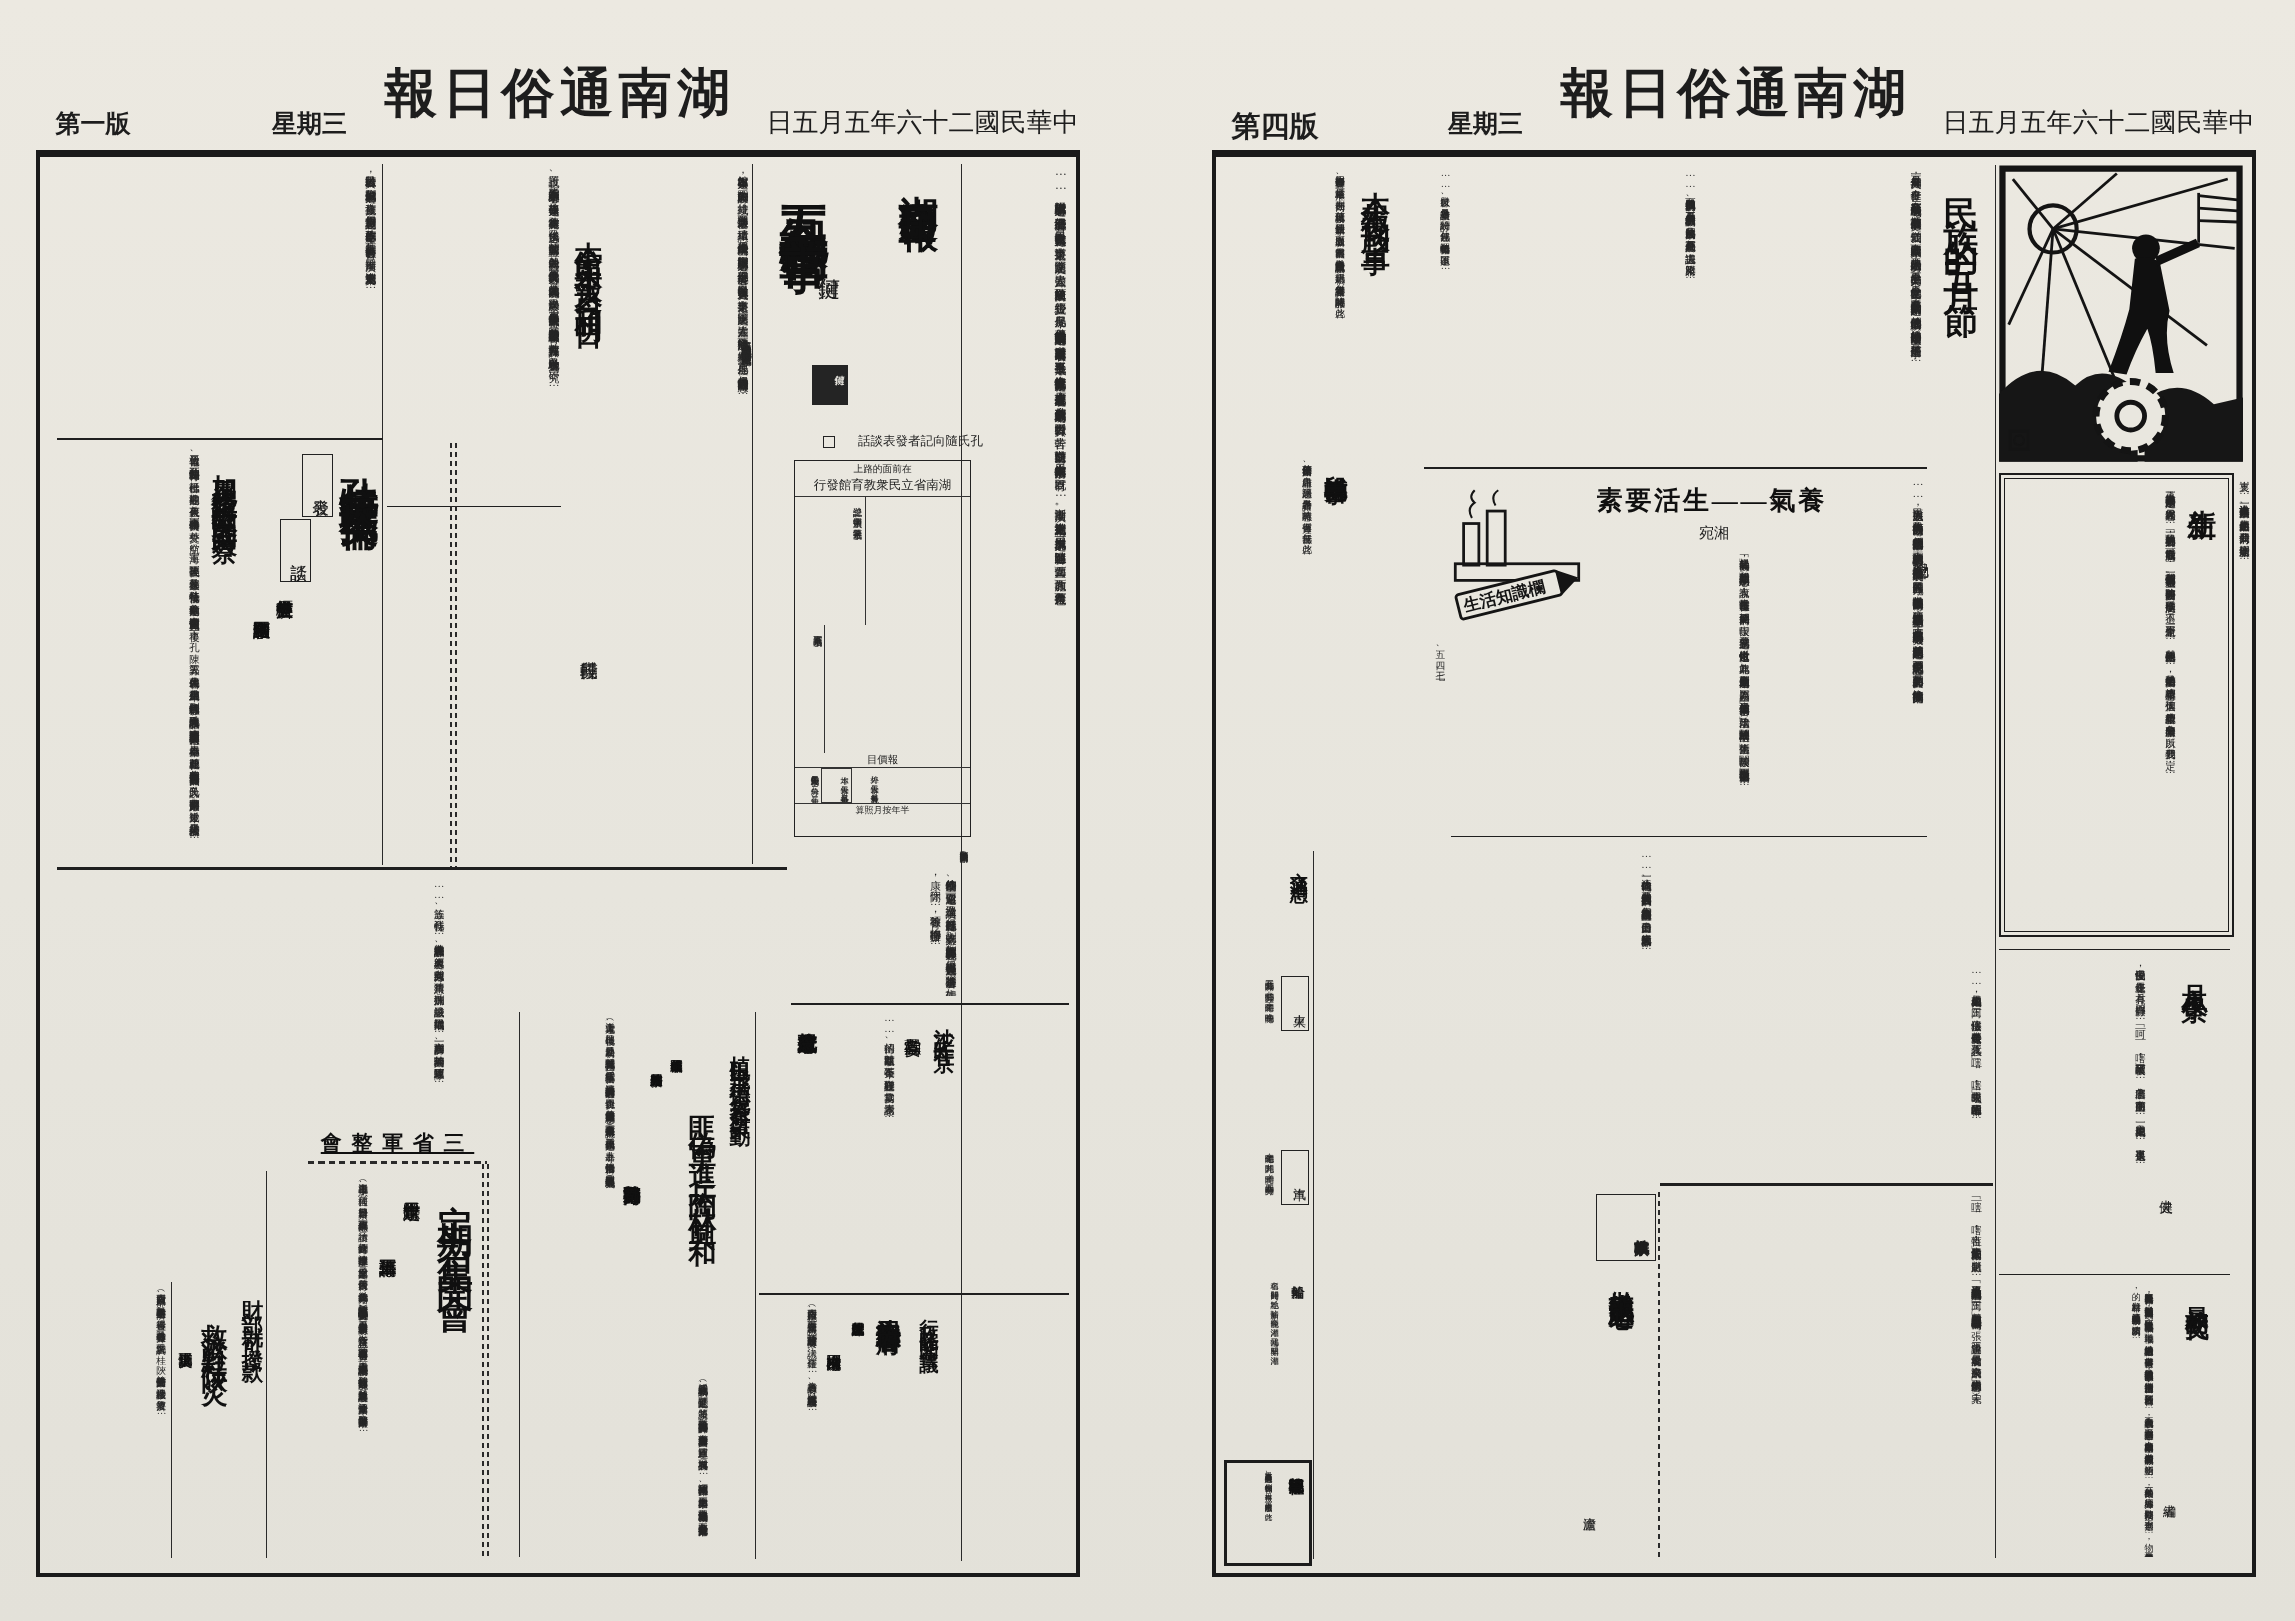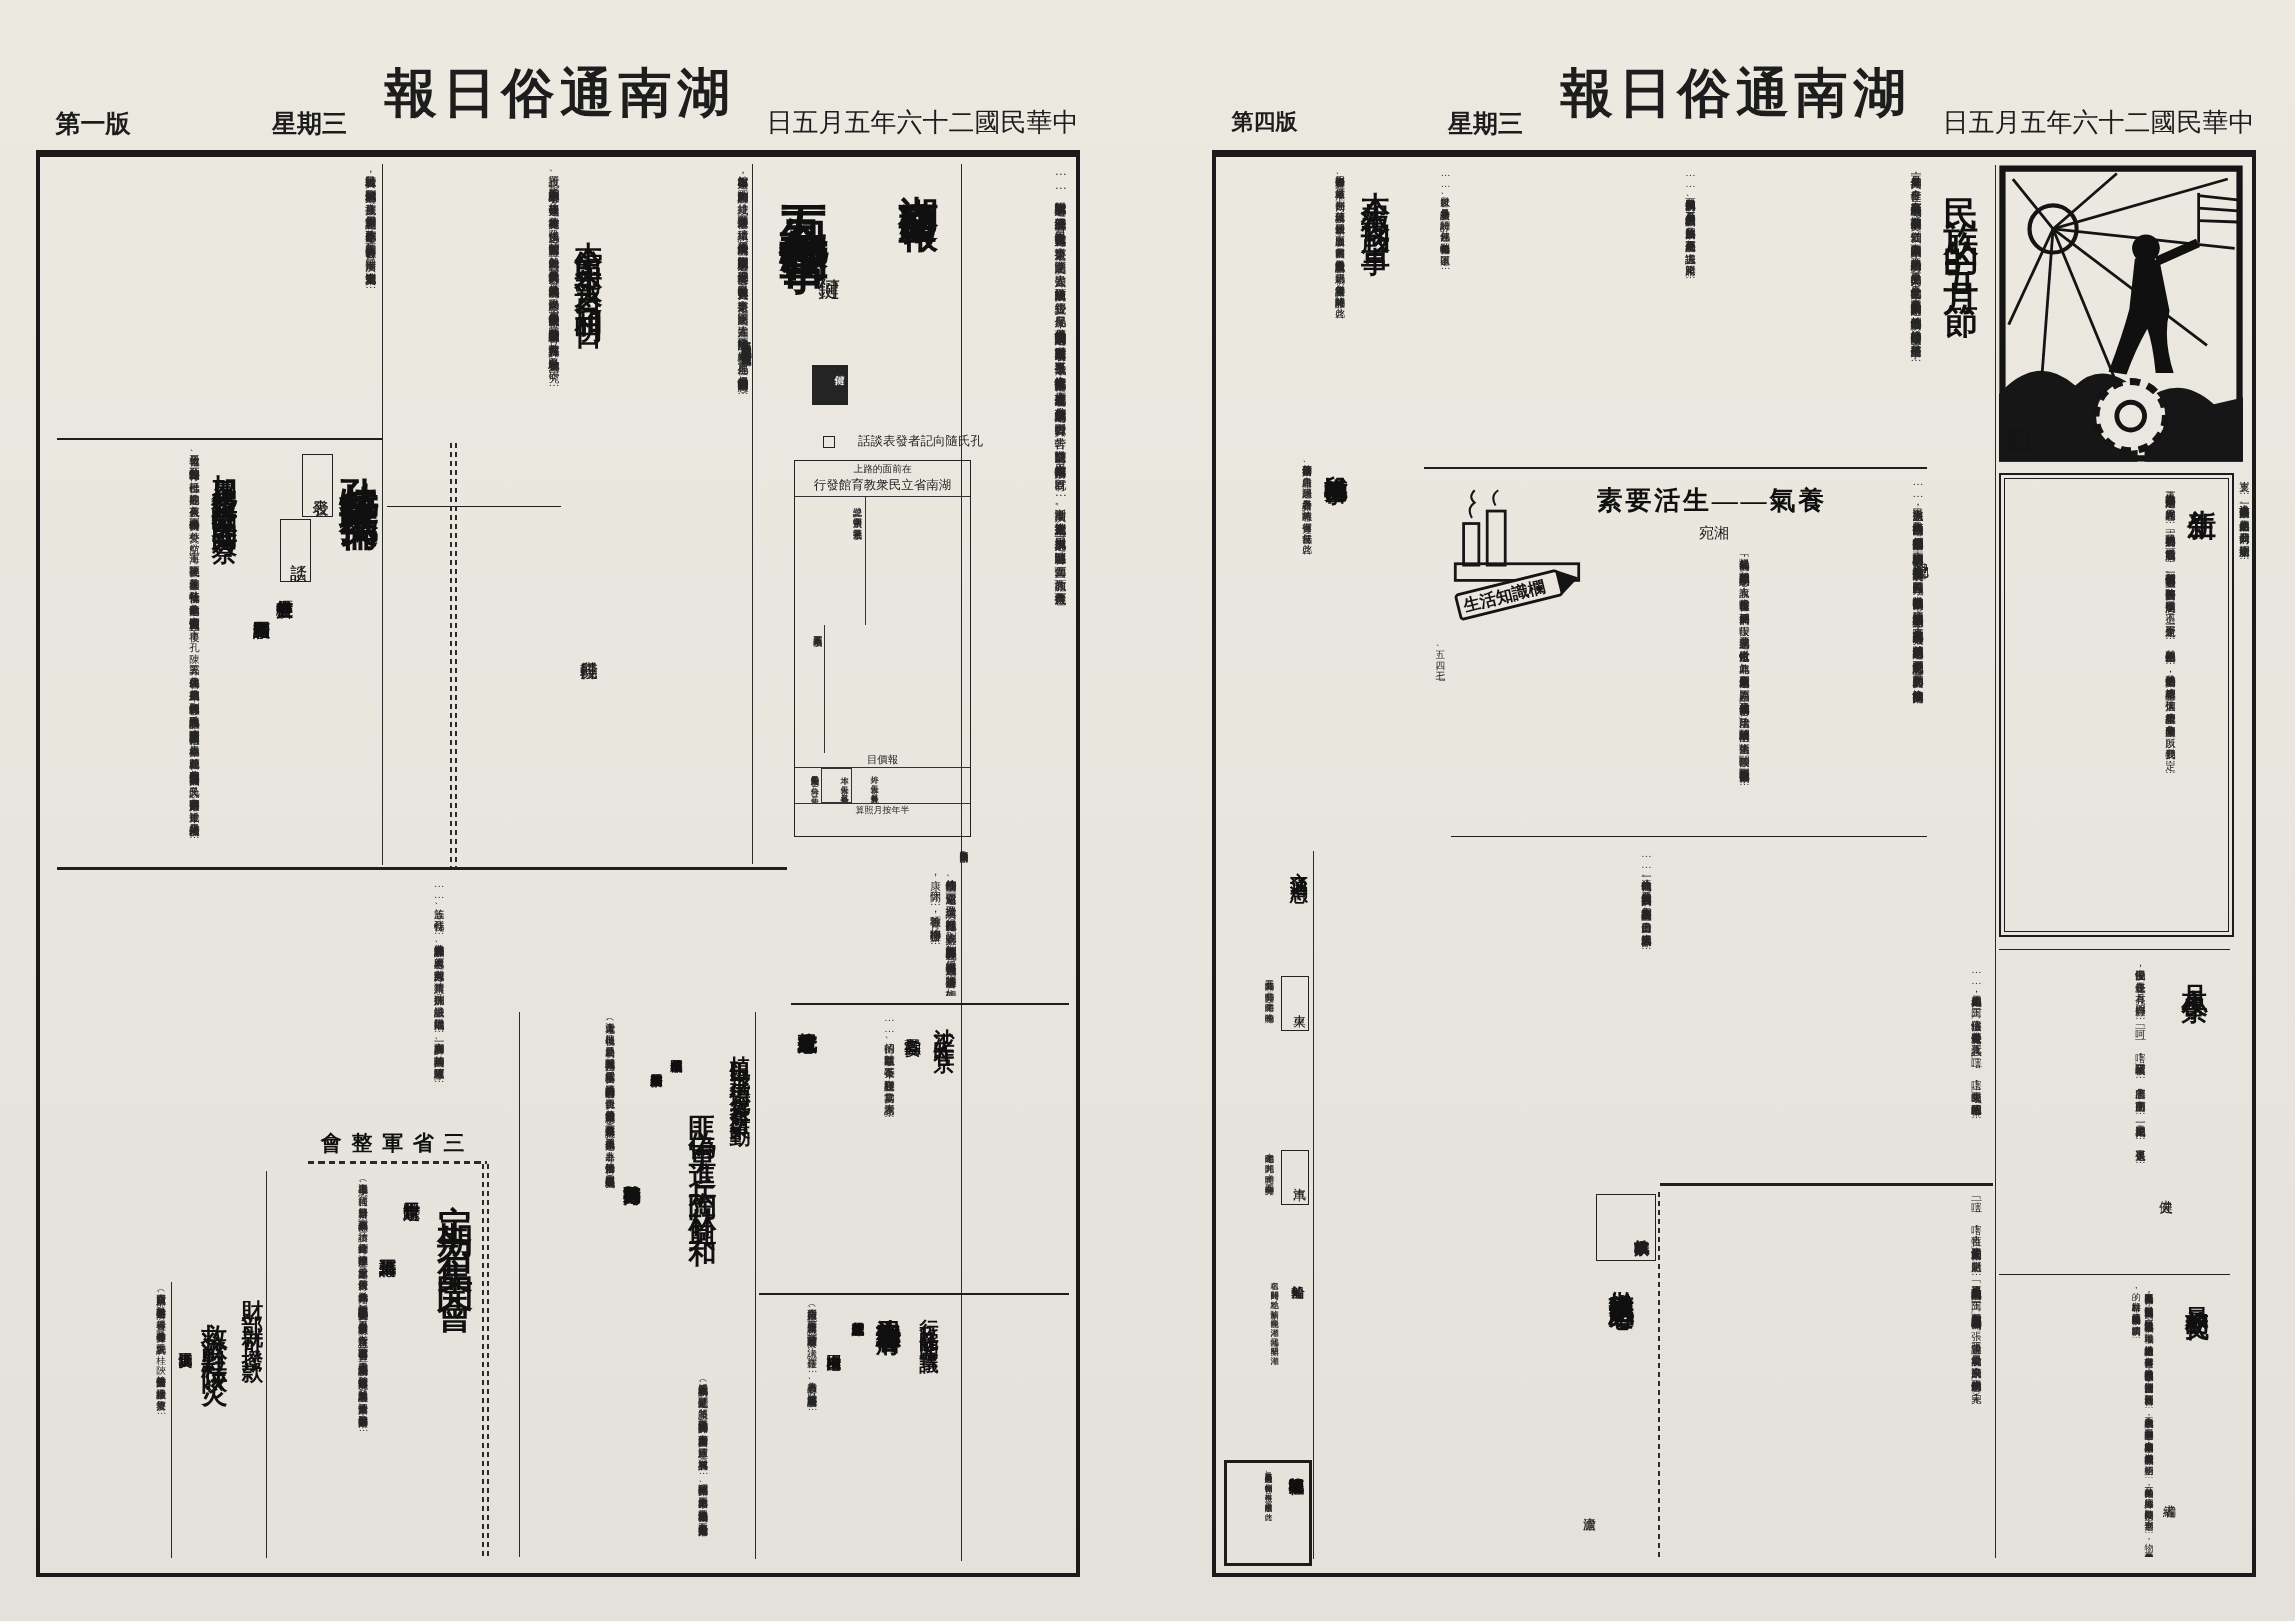--- a/index.html
+++ b/index.html
@@ -111,21 +111,21 @@
       <div class="abs v hl" style="left:605px;top:907px;width:19.4px;height:380px;font-size:12.5px;">安華亭囘綏佈置綏東的防務</div>
       <div class="abs v b hl" style="left:579px;top:1015px;width:25px;height:217px;font-size:17.4px;">某方飛機將飛商都</div>
       <div class="abs v bt" style="left:485px;top:858px;width:92px;height:351px;font-size:9.7px;">（上海電）大連電、植田就任後、赴熱還是初次、對綏遠關係尤其很大、（歸綏電）（一）蟄匪偽軍、連日深夜掠劫興和陶林附近的村鎮、企圖挑釁、傳作義已令前綫國軍截擊、（二）某方軍事要員集中承德會議、（三）德王代表趙逆匯川、赴嘉卜寺、報告津活動情形、（四）德王聲稱將收復綏北失地、</div>
       <div class="abs v bt" style="left:485px;top:1219px;width:185px;height:181px;font-size:9.7px;">（歸綏電）察北匪偽調動、聞近還是忙亂、某將領說、匪偽除已向商都再調生力軍一師外、並在南壕方面增加步兵兩團、連同原駐軍、現該城裏共有四……源聞的軍用輕便鐵路、正由某方加工開築中、匪偽近忽修理商都飛機場、不久將有某方飛機多架飛來降落、</div>
       <div class="vrule" style="left:479px;top:855px;height:545px;"></div>
       <div class="wavy" style="left:442px;top:1007px;height:393px;"></div>
       <div class="wavy" style="left:447px;top:1007px;height:393px;"></div>
 
       <div class="abs v bt" style="left:16.7px;top:721px;width:389px;height:247px;font-size:10.4px;">……族等、孔特使一行……偽近將在冀休息訓練、經東興各處、向我綏東方面、猜其用意、殊難揣測、該城巖壘、已增無限戒備……方面增加步兵一師、外加騎兵兩團、連同原駐軍隊……</div>
 
-      <div class="abs rtl b hl" style="left:268px;top:972px;width:179px;font-size:21px;letter-spacing:9.7px;text-align:center;">三省軍整會</div>
+      <div class="abs rtl b hl" style="left:268px;top:972px;width:179px;font-size:21px;letter-spacing:9.7px;text-align:center;text-decoration:underline;">三省軍整會</div>
       <div class="wavyh" style="left:268px;top:1004px;width:179px;"></div>
       <div class="abs v b hl" style="left:393px;top:1019px;width:46px;height:389px;font-size:36px;letter-spacing:18px;">定期召集開會</div>
       <div class="abs v hl" style="left:360px;top:1032px;width:23.6px;height:306px;font-size:17.4px;">于學忠定昨日晉京</div>
       <div class="abs v hl" style="left:336px;top:1089px;width:23.6px;height:306px;font-size:17.4px;">謁外王軍何等請示</div>
       <div class="abs v bt" style="left:231px;top:1019px;width:99px;height:380px;font-size:9.7px;">（上海三日電）于學忠、何桂國、定於四日早晉京、謁軍政部長何應欽、請示後、便赴汴會劉峙、接洽部隊整理事宜、宋子文定三日早在邸、替于何兩人餞行、並邀俞鴻鈞等作陪、（開封特訊）豫皖蘇軍事整理委員會主任委員劉峙、定五月十二日召集該會全體委員、在汴舉行首次會議、商洽整理三省軍事一切進行事宜、（上海電）于學忠謁何應欽等請示後、即赴蚌指揮所部開赴蘇境、並派員赴淮陰籌設綏署、乘江新輪登岸進京、豫鄂皖督辦公署淮南路……</div>
       <div class="vrule" style="left:226px;top:1014px;height:387px;"></div>
 
       <div class="abs v b hl" style="left:196px;top:1126px;width:31px;height:300px;font-size:21.5px;letter-spacing:12.5px;">財部就可撥款</div>
       <div class="abs v b hl" style="left:157px;top:1146px;width:35px;height:257px;font-size:26px;letter-spacing:11px;">救濟黔桂陝災</div>
       <div class="abs v hl" style="left:133px;top:1185px;width:21px;height:217px;font-size:14px;">現正調查受災情形</div>
@@ -136,21 +136,21 @@
       <div class="abs v b hl" style="left:876px;top:1147px;width:26px;height:218px;font-size:19px;letter-spacing:5.6px;">行政院昨開會議</div>
       <div class="abs v b hl" style="left:832px;top:1141px;width:33px;height:262px;font-size:25px;letter-spacing:1.4px;">決定局部改組甘省府</div>
       <div class="abs v hl" style="left:807px;top:1155px;width:19.4px;height:242px;font-size:13px;">以代主席賀耀組兼建設廳長</div>
       <div class="abs v hl" style="left:783px;top:1186px;width:21px;height:203px;font-size:15.3px;">准楊虎臣出國考察</div>
       <div class="abs v bt" style="left:721px;top:1144px;width:58px;height:257px;font-size:9.7px;">（南京四日電）行政院、在今晨開第三一次會議、關於甘肅省政府改組一案、決議、任命羅……為該省府委員、以代主席賀耀組兼建設廳長……</div>
     </div>
   </div>
 
   <div class="page" id="pageR">
     <div class="pagehead">
-      <div class="abs b" style="left:19.4px;top:46px;font-size:22px;">第四版</div>
+      <div class="abs b" style="left:19.4px;top:46px;font-size:29px;">第四版</div>
       <div class="abs b" style="left:236px;top:46px;font-size:25px;">星期三</div>
       <div class="abs b rtl" style="left:326px;top:-2.8px;width:396px;font-size:53px;letter-spacing:5.6px;text-align:center;">湖南通俗日報</div>
       <div class="abs rtl" style="right:1.4px;top:44px;font-size:26px;">中華民國二十六年五月五日</div>
     </div>
 
     <div class="sheet">
 
       <div class="abs" style="left:783px;top:8.3px;width:244px;height:297px;">
         <svg width="244" height="297" viewBox="0 0 352 428">
           <rect x="5" y="5" width="342" height="418" fill="none" stroke="#141414" stroke-width="9"></rect>

